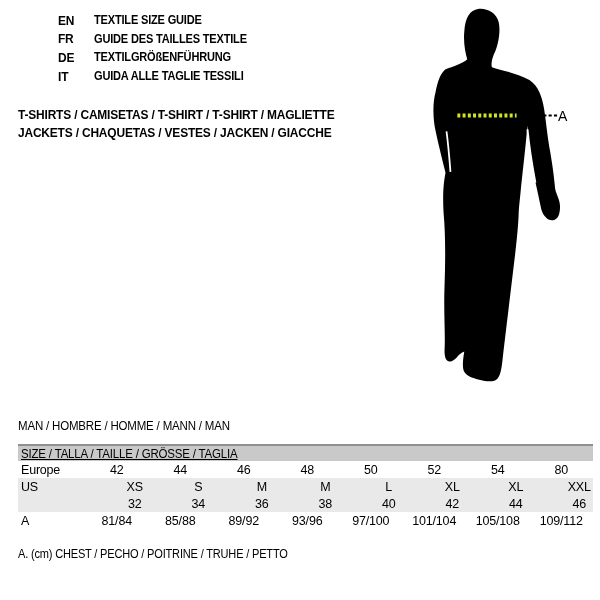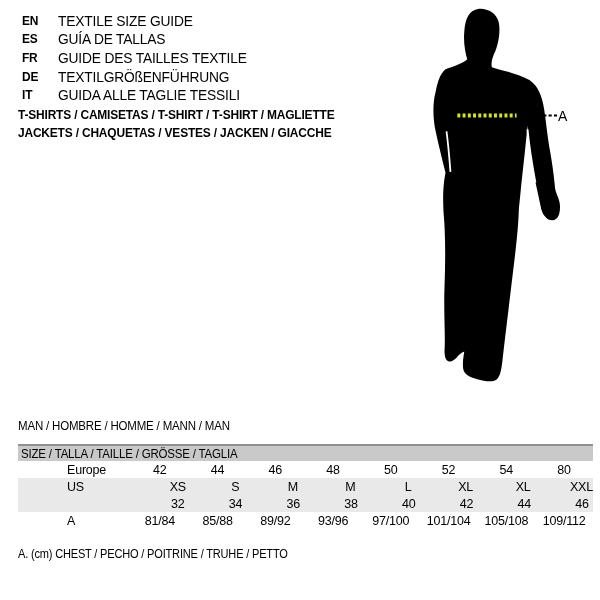--- a/index.html
+++ b/index.html
@@ -10,62 +10,58 @@
     -webkit-font-smoothing:antialiased;
   }
   .page{position:relative;width:600px;height:600px;overflow:hidden;background:#fff;}
 
   
   .cond{display:inline-block;transform:scaleX(0.92);transform-origin:0 50%;letter-spacing:-0.2px;}
 
   
   .lang-list{position:absolute;left:22px;top:11px;}
   .lang-row{display:flex;height:18.6px;align-items:center;}
-  .lang-code{width:36px;font-weight:bold;font-size:13px;}
-  .lang-label{font-weight:normal;font-size:15px;white-space:nowrap;}
+  .lang-code{width:36px;font-weight:bold;font-size:13px;margin-left:36px;}
+  .lang-label{font-weight:bold;font-size:12px;white-space:nowrap;}
 
   
   .categories{position:absolute;left:18px;top:106px;}
   .category-line{font-weight:bold;font-size:13px;line-height:18px;white-space:nowrap;}
 
   
   .figure{position:absolute;left:393px;top:5px;width:185px;height:385px;}
   .measure-a{position:absolute;left:558px;top:108px;font-size:14px;font-weight:500;}
 
   
   .section-title{position:absolute;left:18px;top:419px;font-weight:normal;font-size:12.5px;white-space:nowrap;}
 
   
   .size-table{position:absolute;left:18px;top:444px;width:575px;font-size:12.5px;letter-spacing:-0.2px;}
   .tbl-header{
     height:17px;display:flex;align-items:center;
     background:#c9c9c9;border-top:2px solid #8f8f8f;
-    padding-left:3px;box-sizing:border-box;white-space:nowrap;
+    padding-left:3px;box-sizing:border-box;white-space:nowrap;text-decoration:underline;
   }
   .tbl-row{height:17px;display:flex;align-items:center;}
   .tbl-row.shaded{background:#e9e9e9;gap:36px;}
-  .row-label{width:67px;padding-left:3px;box-sizing:border-box;margin-left:46px;}
+  .row-label{width:67px;padding-left:3px;box-sizing:border-box;}
   .cell{flex:1 1 0;text-align:center;}
 
   
   .footnote{position:absolute;left:18px;top:547px;font-weight:normal;font-size:12px;white-space:nowrap;}
 </style>
 </head>
 <body>
 
 <div class="page">
 
   <div class="lang-list">
     <div class="lang-row">
       <span class="lang-code"><span class="cond">EN</span></span>
       <span class="lang-label"><span class="cond">TEXTILE SIZE GUIDE</span></span>
-    </div>
-    <div class="lang-row">
-      <span class="lang-code"><span class="cond">ES</span></span>
-      <span class="lang-label"><span class="cond">GUÍA DE TALLAS</span></span>
     </div>
     <div class="lang-row">
       <span class="lang-code"><span class="cond">FR</span></span>
       <span class="lang-label"><span class="cond">GUIDE DES TAILLES TEXTILE</span></span>
     </div>
     <div class="lang-row">
       <span class="lang-code"><span class="cond">DE</span></span>
       <span class="lang-label"><span class="cond">TEXTILGRÖßENFÜHRUNG</span></span>
     </div>
     <div class="lang-row">

